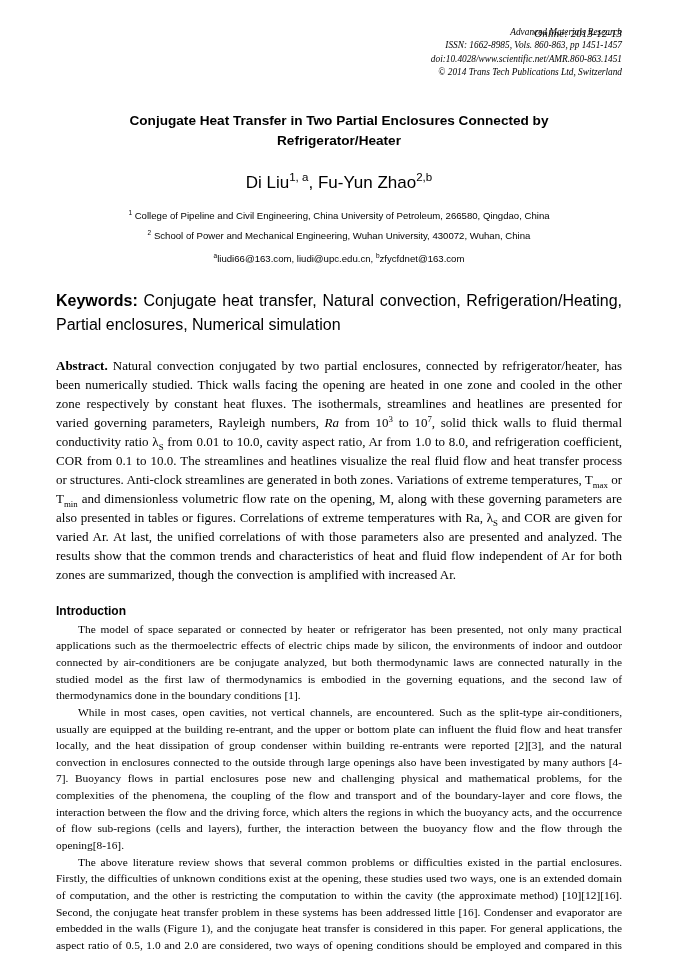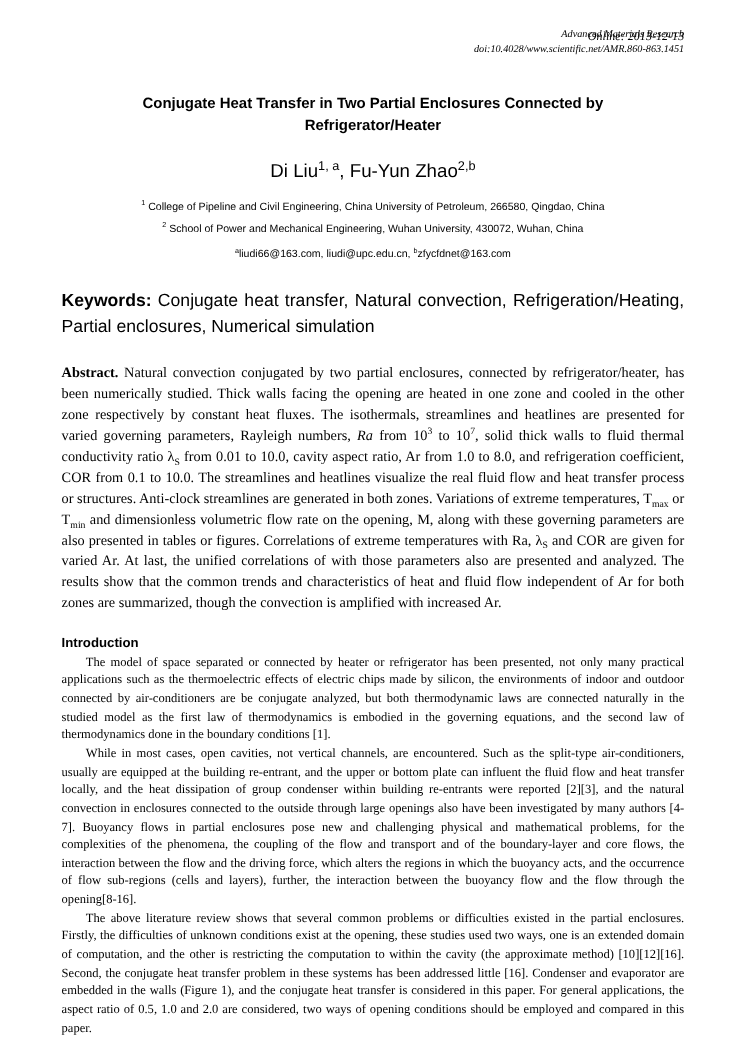--- a/index.html
+++ b/index.html
@@ -121,21 +121,23 @@
     margin-top: 0;
   }
 </style>
 </head>
 <body>
 
 <div class="page">
 
   <div class="header">
     <div class="line">Advanced Materials Research</div>
+    <div class="line">ISSN: 1662-8985, Vols. 860-863, pp 1451-1457</div>
     <div class="line">doi:10.4028/www.scientific.net/AMR.860-863.1451</div>
+    <div class="line">© 2014 Trans Tech Publications Ltd, Switzerland</div>
     <div class="online">Online: 2013-12-13</div>
   </div>
 
   <div class="title">Conjugate Heat Transfer in Two Partial Enclosures Connected by Refrigerator/Heater</div>
 
   <div class="authors">
     <span>Di Liu</span><sup>1, a</sup><span>, </span><span>Fu-Yun Zhao</span><sup>2,b</sup>
   </div>
 
   <div class="affil"><sup>1</sup><span> College of Pipeline and Civil Engineering, China University of Petroleum, 266580, Qingdao, China</span></div>

